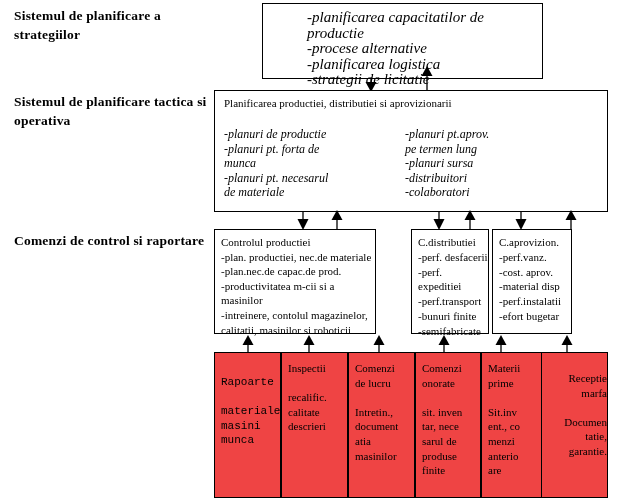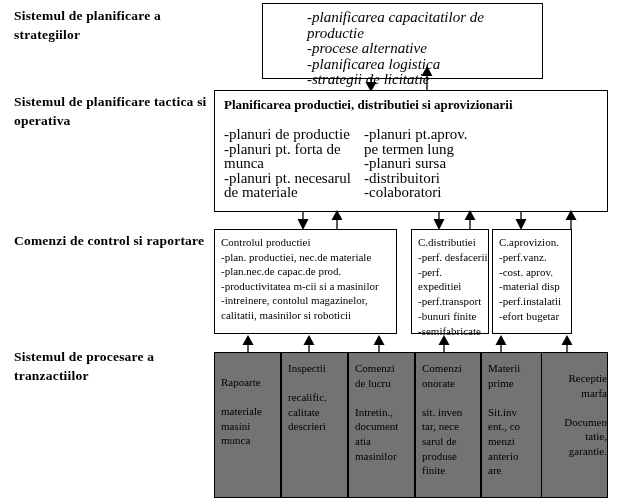--- a/index.html
+++ b/index.html
@@ -59,38 +59,37 @@
   #box-strategic .box-inner { font-size: 15px; line-height: 15.6px; font-style: italic; }
 
   
   #box-tactical {
     left: 214px; top: 90px;
     width: 394px; height: 122px;
   }
   #box-tactical .title {
     position: absolute;
     left: 9px; top: 6px;
-    font-size: 13px;
-    font-weight: bold;
+    font-size: 11px;
   }
   #box-tactical .cols {
     position: absolute;
     left: 9px; top: 36px;
     width: 382px;
     display: flex;
   }
-  #box-tactical .col { font-size: 15px; line-height: 14.6px; white-space: pre-line; }
+  #box-tactical .col { font-size: 12px; line-height: 14.6px; white-space: pre-line; font-style: italic; }
   #box-tactical .col-1 { width: 140px; }
   #box-tactical .col-2 { width: 134px; }
-  #box-tactical .col-3 { width: 108px; }
+  #box-tactical .col-3 { width: 108px; margin-left: 41px; }
 
   
   #box-control-prod {
     left: 214px; top: 229px;
-    width: 183px; height: 105px;
+    width: 162px; height: 105px;
     padding: 5px 0 0 6px;
   }
   #box-control-distrib {
     left: 411px; top: 229px;
     width: 78px; height: 105px;
     padding: 5px 0 0 6px;
   }
   #box-control-aproviz {
     left: 492px; top: 229px;
     width: 80px; height: 105px;
@@ -99,26 +98,26 @@
   #box-control-prod .box-inner { line-height: 14.6px; }
   #box-control-distrib .box-inner,
   #box-control-aproviz .box-inner { line-height: 14.8px; }
 
   
   .tbox {
     position: absolute;
     top: 352px;
     height: 146px;
     border: 1.4px solid #000;
-    background: #737373;
+    background: #ef4444;
     box-sizing: border-box;
     padding: 8px 0 12px 6px;
   }
   .tbox .box-inner { font-size: 11px; line-height: 14.6px; white-space: pre-line; }
-  #tbox-rapoarte  { left: 214px; width: 67px; padding-top: 22px; }
+  #tbox-rapoarte  { left: 214px; width: 67px; padding-top: 22px; font-family: Liberation Mono, monospace; }
   #tbox-inspectii { left: 281px; width: 67px; }
   #tbox-comenzi   { left: 348px; width: 67px; }
   #tbox-onorate   { left: 415px; width: 66px; }
   #tbox-materii   { left: 481px; width: 72px; }
   #tbox-receptie  { left: 541px; width: 67px; padding-top: 18px; text-align: right; }
 
   
   .arrow {
     position: absolute;
     width: 14px;
@@ -132,22 +131,20 @@
 
   <div class="tier-label" id="tier-strategic">Sistemul de planificare a
 strategiilor</div>
 
   <div class="tier-label" id="tier-tactical">Sistemul de planificare
 tactica si operativa</div>
 
   <div class="tier-label" id="tier-control">Comenzi de control si
 raportare</div>
 
-  <div class="tier-label" id="tier-transact">Sistemul de procesare a
-tranzactiilor</div>
 
   <div class="box" id="box-strategic">
     <div class="box-inner">-planificarea capacitatilor de  productie
 -procese alternative
 -planificarea logistica
 -strategii de licitatie</div>
   </div>
 
   <div class="arrow" style="left:364px; top:78px;">
     <svg width="14" height="14" viewBox="0 0 14 14">

